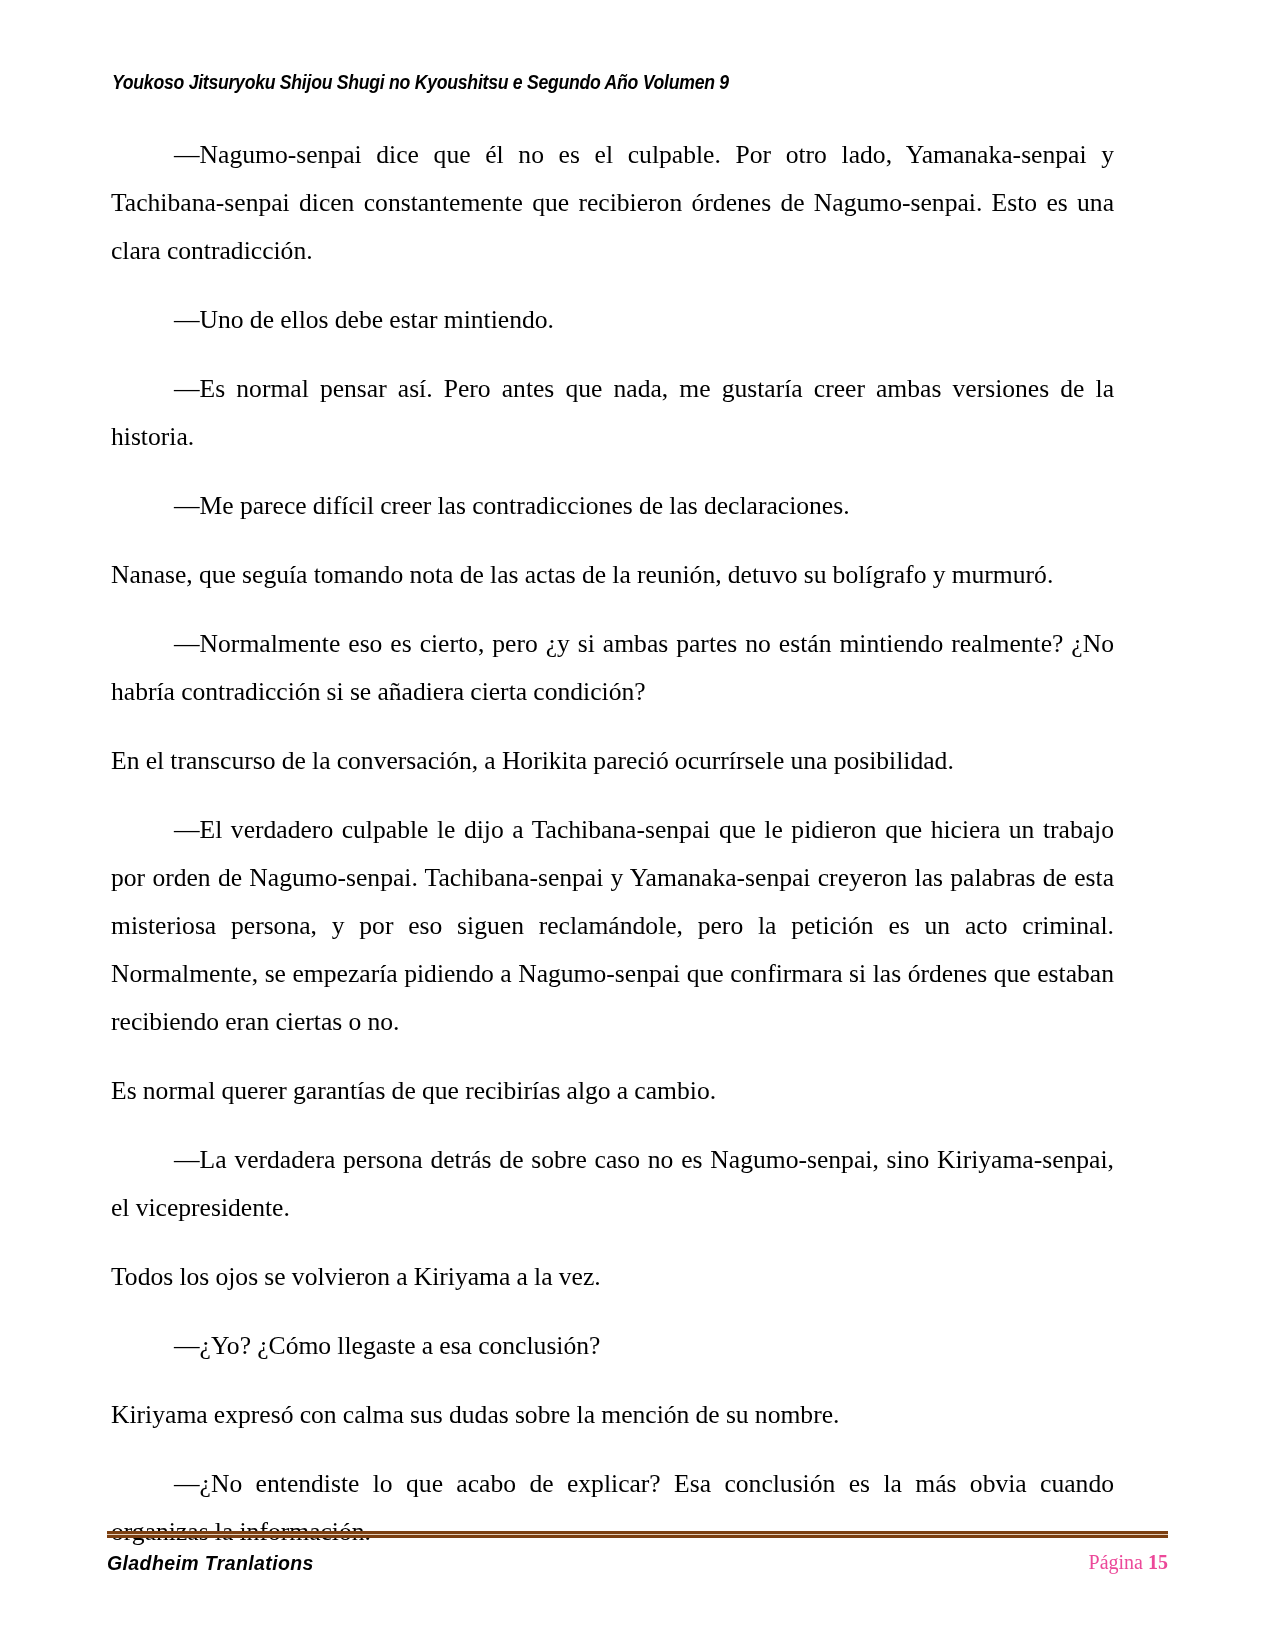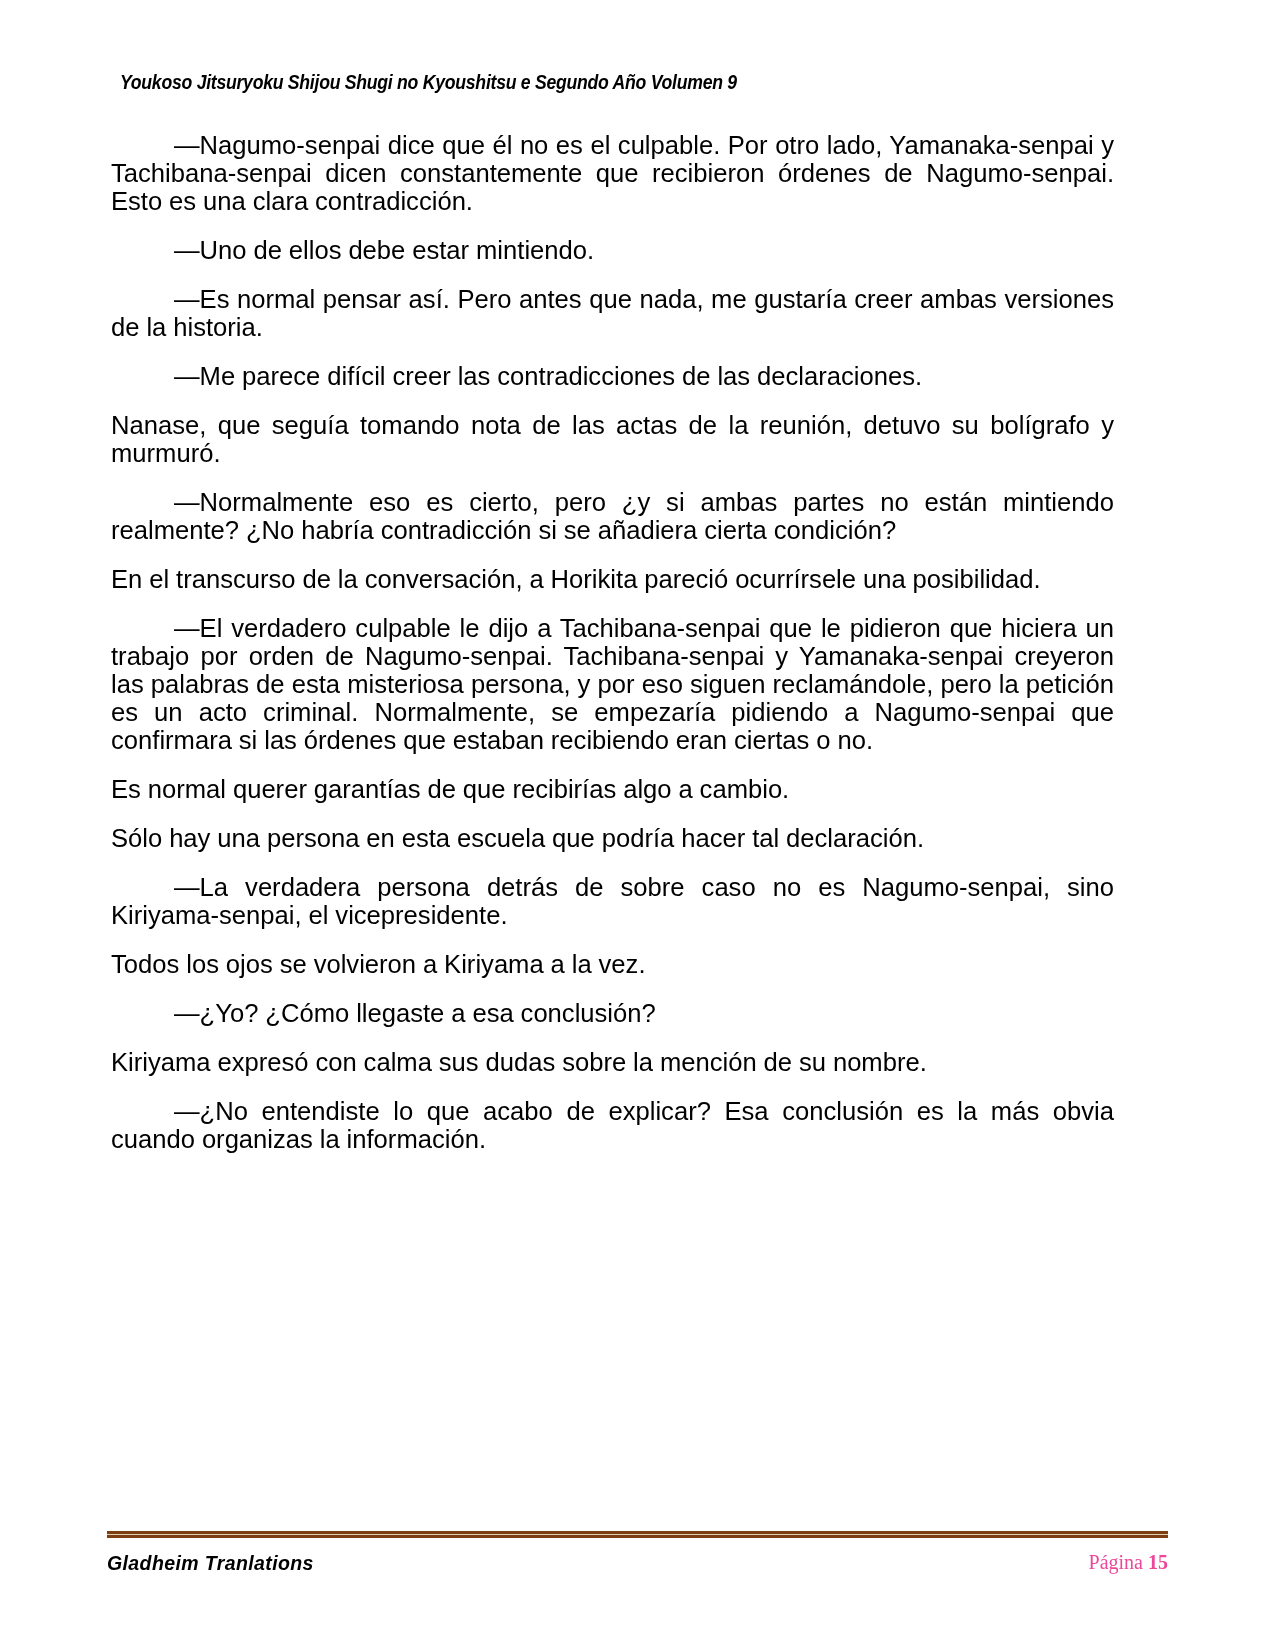--- a/index.html
+++ b/index.html
@@ -16,21 +16,20 @@
     font-family: "Liberation Sans", sans-serif;
     overflow: hidden;
   }
 
   
   .page-header {
     position: absolute;
     left: 112px;
     top: 70px;
     width: 1050px;
-    margin-left: 8px;
   }
   .page-header .header-title {
     font-family: "Liberation Sans", sans-serif;
     font-weight: 700;
     font-style: italic;
     font-size: 20.5px;
     letter-spacing: -0.3px;
     color: #000000;
     white-space: nowrap;
     transform: scaleX(0.86);
@@ -39,23 +38,23 @@
 
   
   .content {
     position: absolute;
     left: 111px;
     top: 131px;
     width: 1003px;
   }
   .content p {
     margin: 0 0 21px 0;
-    font-family: Liberation Sans, sans-serif;
+    font-family: Liberation Serif, serif;
     font-size: 25.6px;
-    line-height: 28px;
+    line-height: 48px;
     color: #000000;
     text-align: justify;
     text-justify: inter-word;
     -webkit-hyphens: none;
     hyphens: none;
     word-spacing: -0.2px;
   }
   .content p.indent {
     text-indent: 63px;
   }
@@ -119,21 +118,20 @@
   <div class="content">
       <p class="indent">—Nagumo-senpai dice que él no es el culpable. Por otro lado, Yamanaka-senpai y Tachibana-senpai dicen constantemente que recibieron órdenes de Nagumo-senpai. Esto es una clara contradicción.</p>
       <p class="indent">—Uno de ellos debe estar mintiendo.</p>
       <p class="indent">—Es normal pensar así. Pero antes que nada, me gustaría creer ambas versiones de la historia.</p>
       <p class="indent">—Me parece difícil creer las contradicciones de las declaraciones.</p>
       <p class="">Nanase, que seguía tomando nota de las actas de la reunión, detuvo su bolígrafo y murmuró.</p>
       <p class="indent">—Normalmente eso es cierto, pero ¿y si ambas partes no están mintiendo realmente? ¿No habría contradicción si se añadiera cierta condición?</p>
       <p class="">En el transcurso de la conversación, a Horikita pareció ocurrírsele una posibilidad.</p>
       <p class="indent">—El verdadero culpable le dijo a Tachibana-senpai que le pidieron que hiciera un trabajo por orden de Nagumo-senpai. Tachibana-senpai y Yamanaka-senpai creyeron las palabras de esta misteriosa persona, y por eso siguen reclamándole, pero la petición es un acto criminal. Normalmente, se empezaría pidiendo a Nagumo-senpai que confirmara si las órdenes que estaban recibiendo eran ciertas o no.</p>
       <p class="">Es normal querer garantías de que recibirías algo a cambio.</p>
-      <p class="">Sólo hay una persona en esta escuela que podría hacer tal declaración.</p>
       <p class="indent">—La verdadera persona detrás de sobre caso no es Nagumo-senpai, sino Kiriyama-senpai, el vicepresidente.</p>
       <p class="">Todos los ojos se volvieron a Kiriyama a la vez.</p>
       <p class="indent">—¿Yo? ¿Cómo llegaste a esa conclusión?</p>
       <p class="">Kiriyama expresó con calma sus dudas sobre la mención de su nombre.</p>
       <p class="indent last">—¿No entendiste lo que acabo de explicar? Esa conclusión es la más obvia cuando organizas la información.</p>
     </div>
 
   <div class="page-footer">
     <div class="footer-rule"></div>
     <div class="footer-row">

